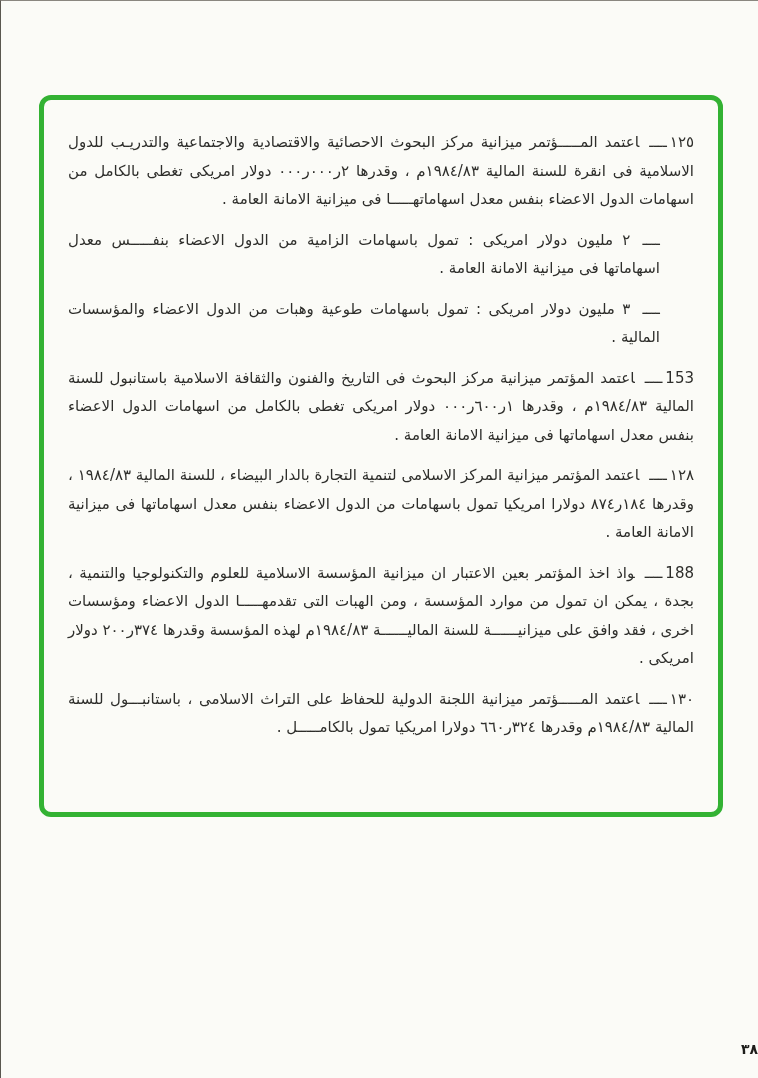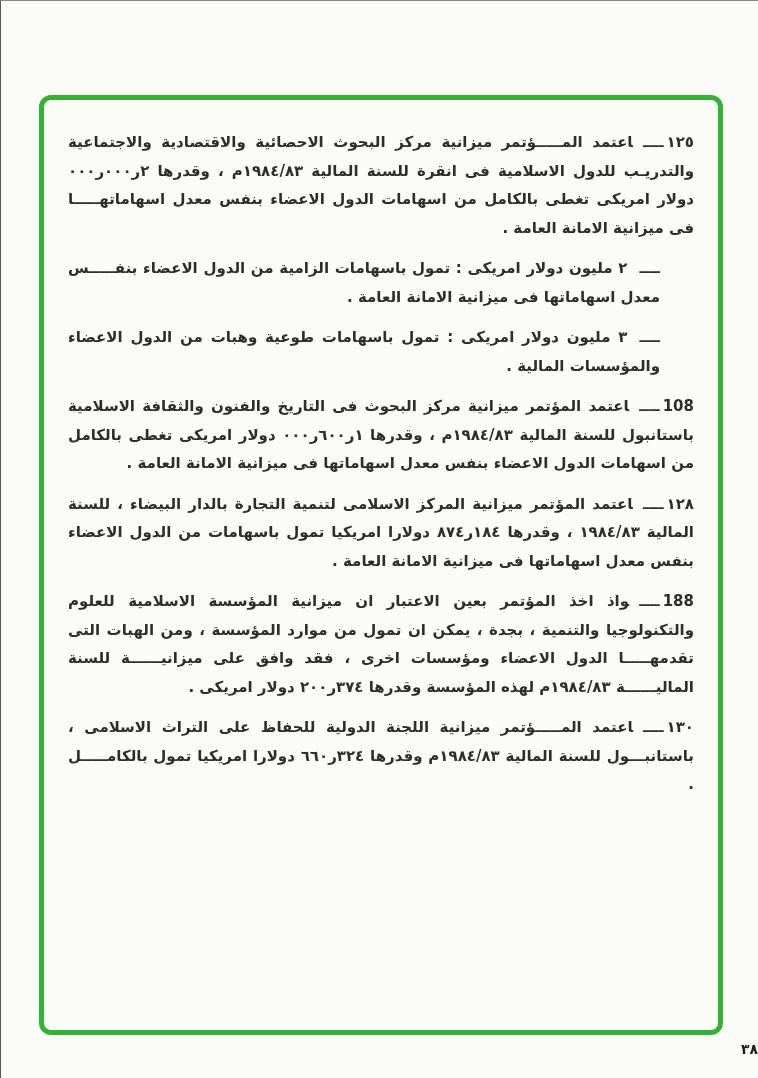--- a/index.html
+++ b/index.html
@@ -30,27 +30,26 @@
   }
   .doc-source {
     font-size: 9.5px;
     font-weight: bold;
     margin-top: 6px;
     color: #22221f;
   }
   .content-box {
     position: absolute;
     left: 38px; top: 94px;
-    width: 684px; height: 940px;
+    width: 684px; height: 722px;
     border: 5px solid var(--border-green, #33b233);
     border-radius: 12px;
     padding: 28px 24px 16px 24px;
     direction: rtl;
     overflow: hidden;
-    font-weight: bold;
   }
   .item {
     font-size: 15px;
     line-height: 1.9;
     color: #2e2e2b;
     text-align: justify;
     margin-bottom: 12px;
   }
   .item-number { display: inline; }
   .item-dash { display: inline; margin: 0 3px 0 10px; }
@@ -87,21 +86,21 @@
 
     <div class="subitem">
       <span class="subitem-dash">ــــ</span><span class="subitem-text">٢ مليون دولار امريكى : تمول باسهامات الزامية من الدول الاعضاء بنفـــــس معدل اسهاماتها فى ميزانية الامانة العامة .</span>
     </div>
 
     <div class="subitem">
       <span class="subitem-dash">ــــ</span><span class="subitem-text">٣ مليون دولار امريكى : تمول باسهامات طوعية وهبات من الدول الاعضاء والمؤسسات المالية .</span>
     </div>
 
     <div class="item">
-      <span class="item-number">108</span><span class="item-dash">ــــ</span><span class="item-text">اعتمد المؤتمر ميزانية مركز البحوث فى التاريخ والفنون والثقافة الاسلامية باستانبول للسنة المالية ١٩٨٤/٨٣م ، وقدرها ١ر٦٠٠ر٠٠٠ دولار امريكى تغطى بالكامل من اسهامات الدول الاعضاء بنفس معدل اسهاماتها فى ميزانية الامانة العامة .</span>
+      <span class="item-number">153</span><span class="item-dash">ــــ</span><span class="item-text">اعتمد المؤتمر ميزانية مركز البحوث فى التاريخ والفنون والثقافة الاسلامية باستانبول للسنة المالية ١٩٨٤/٨٣م ، وقدرها ١ر٦٠٠ر٠٠٠ دولار امريكى تغطى بالكامل من اسهامات الدول الاعضاء بنفس معدل اسهاماتها فى ميزانية الامانة العامة .</span>
     </div>
 
     <div class="item">
       <span class="item-number">١٢٨</span><span class="item-dash">ــــ</span><span class="item-text">اعتمد المؤتمر ميزانية المركز الاسلامى لتنمية التجارة بالدار البيضاء ، للسنة المالية ١٩٨٤/٨٣ ، وقدرها ١٨٤ر٨٧٤ دولارا امريكيا تمول باسهامات من الدول الاعضاء بنفس معدل اسهاماتها فى ميزانية الامانة العامة .</span>
     </div>
 
     <div class="item">
       <span class="item-number">188</span><span class="item-dash">ــــ</span><span class="item-text">واذ اخذ المؤتمر بعين الاعتبار ان ميزانية المؤسسة الاسلامية للعلوم والتكنولوجيا والتنمية ، بجدة ، يمكن ان تمول من موارد المؤسسة ، ومن الهبات التى تقدمهـــــا الدول الاعضاء ومؤسسات اخرى ، فقد وافق على ميزانيــــــة للسنة الماليــــــة ١٩٨٤/٨٣م لهذه المؤسسة وقدرها ٣٧٤ر٢٠٠ دولار امريكى .</span>
     </div>
 

